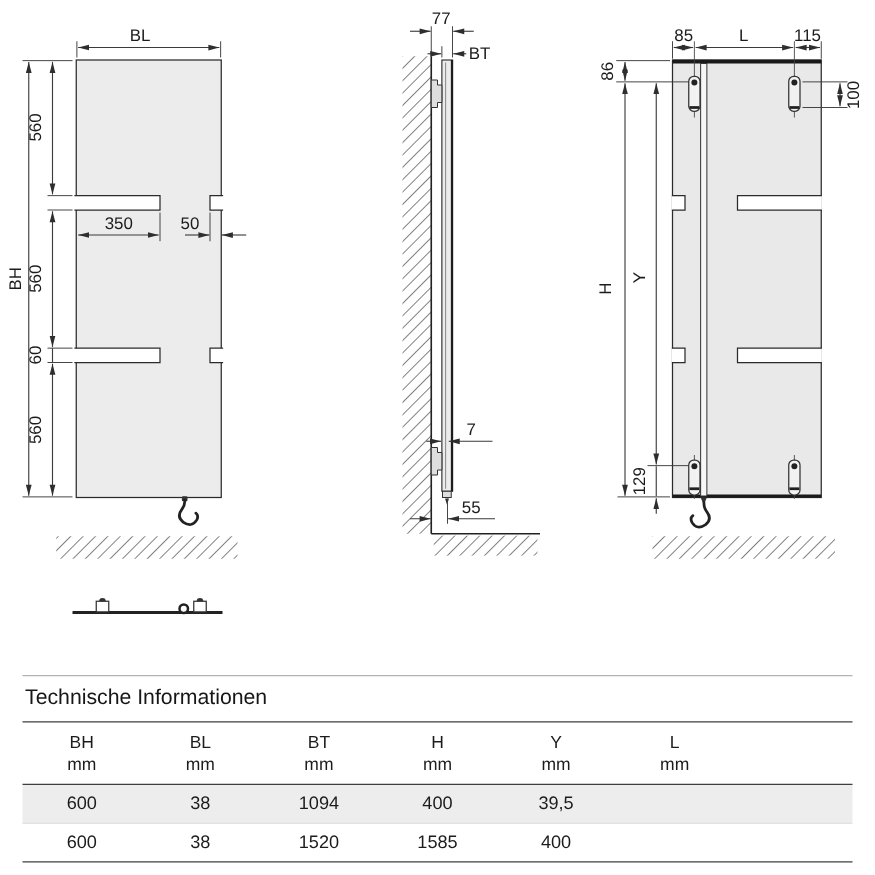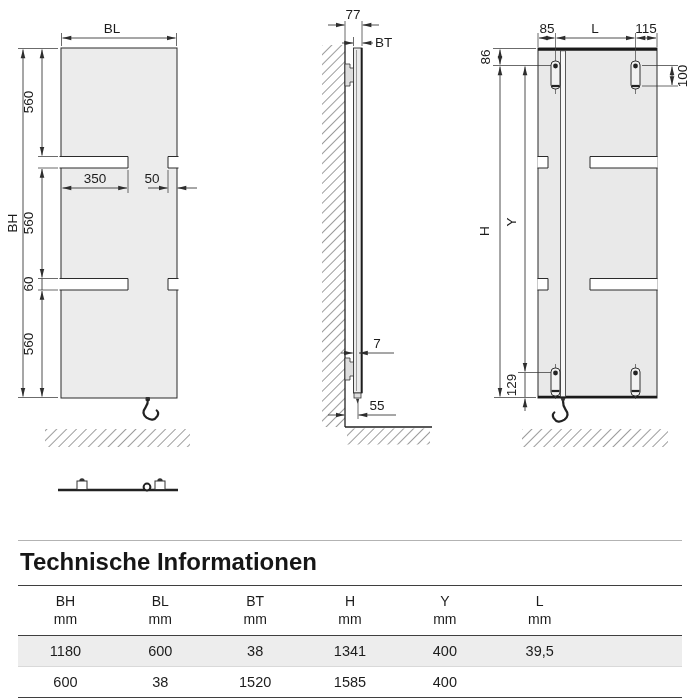--- a/index.html
+++ b/index.html
@@ -11,21 +11,21 @@
   .dim{stroke:#3a3a3a;stroke-width:0.9;fill:none;marker-start:url(#arr);marker-end:url(#arr);}
   .dimE{stroke:#3a3a3a;stroke-width:0.9;fill:none;marker-end:url(#arr);}
   .dimS{stroke:#3a3a3a;stroke-width:0.9;fill:none;marker-start:url(#arr);}
   .plain{stroke:#3a3a3a;stroke-width:0.9;fill:none;}
   .cut{fill:#ffffff;stroke:#2b2b2b;stroke-width:1;}
   
   .table-wrap{position:absolute;left:18px;top:540px;width:664px;}
   .rule-light{border-top:1px solid #b3b3b3;height:0;}
   .rule-dark{border-top:1.5px solid #3f3f3f;height:0;}
   .rule-row{border-top:1px solid #d9d9d9;height:0;}
-  .tbl-title{font-size:24px;font-weight:bold;padding:7px 0 9px 2px;color:#161616;}
+  .tbl-title{font-size:17px;font-weight:normal;padding:7px 0 9px 2px;color:#161616;}
   .grid{display:grid;grid-template-columns:repeat(7,1fr);}
   .hcell{text-align:center;font-size:14px;line-height:18px;padding:6px 0 7px 0;}
   .dcell{text-align:center;font-size:14.5px;padding:7px 0;}
   .row-alt{background:#ededed;}
 </style>
 </head>
 <body>
 
 <div class="stage">
 
@@ -237,24 +237,23 @@
     </div>
     <div class="hcell">
       <div>L</div>
       <div>mm</div>
     </div>
   </div>
 
   <div class="rule-dark"></div>
 
   <div class="grid row-alt">
-    <div class="dcell">1180</div>
     <div class="dcell">600</div>
     <div class="dcell">38</div>
-    <div class="dcell">1341</div>
+    <div class="dcell">1094</div>
     <div class="dcell">400</div>
     <div class="dcell">39,5</div>
   </div>
 
   <div class="rule-row"></div>
 
   <div class="grid">
     <div class="dcell">600</div>
     <div class="dcell">38</div>
     <div class="dcell">1520</div>

